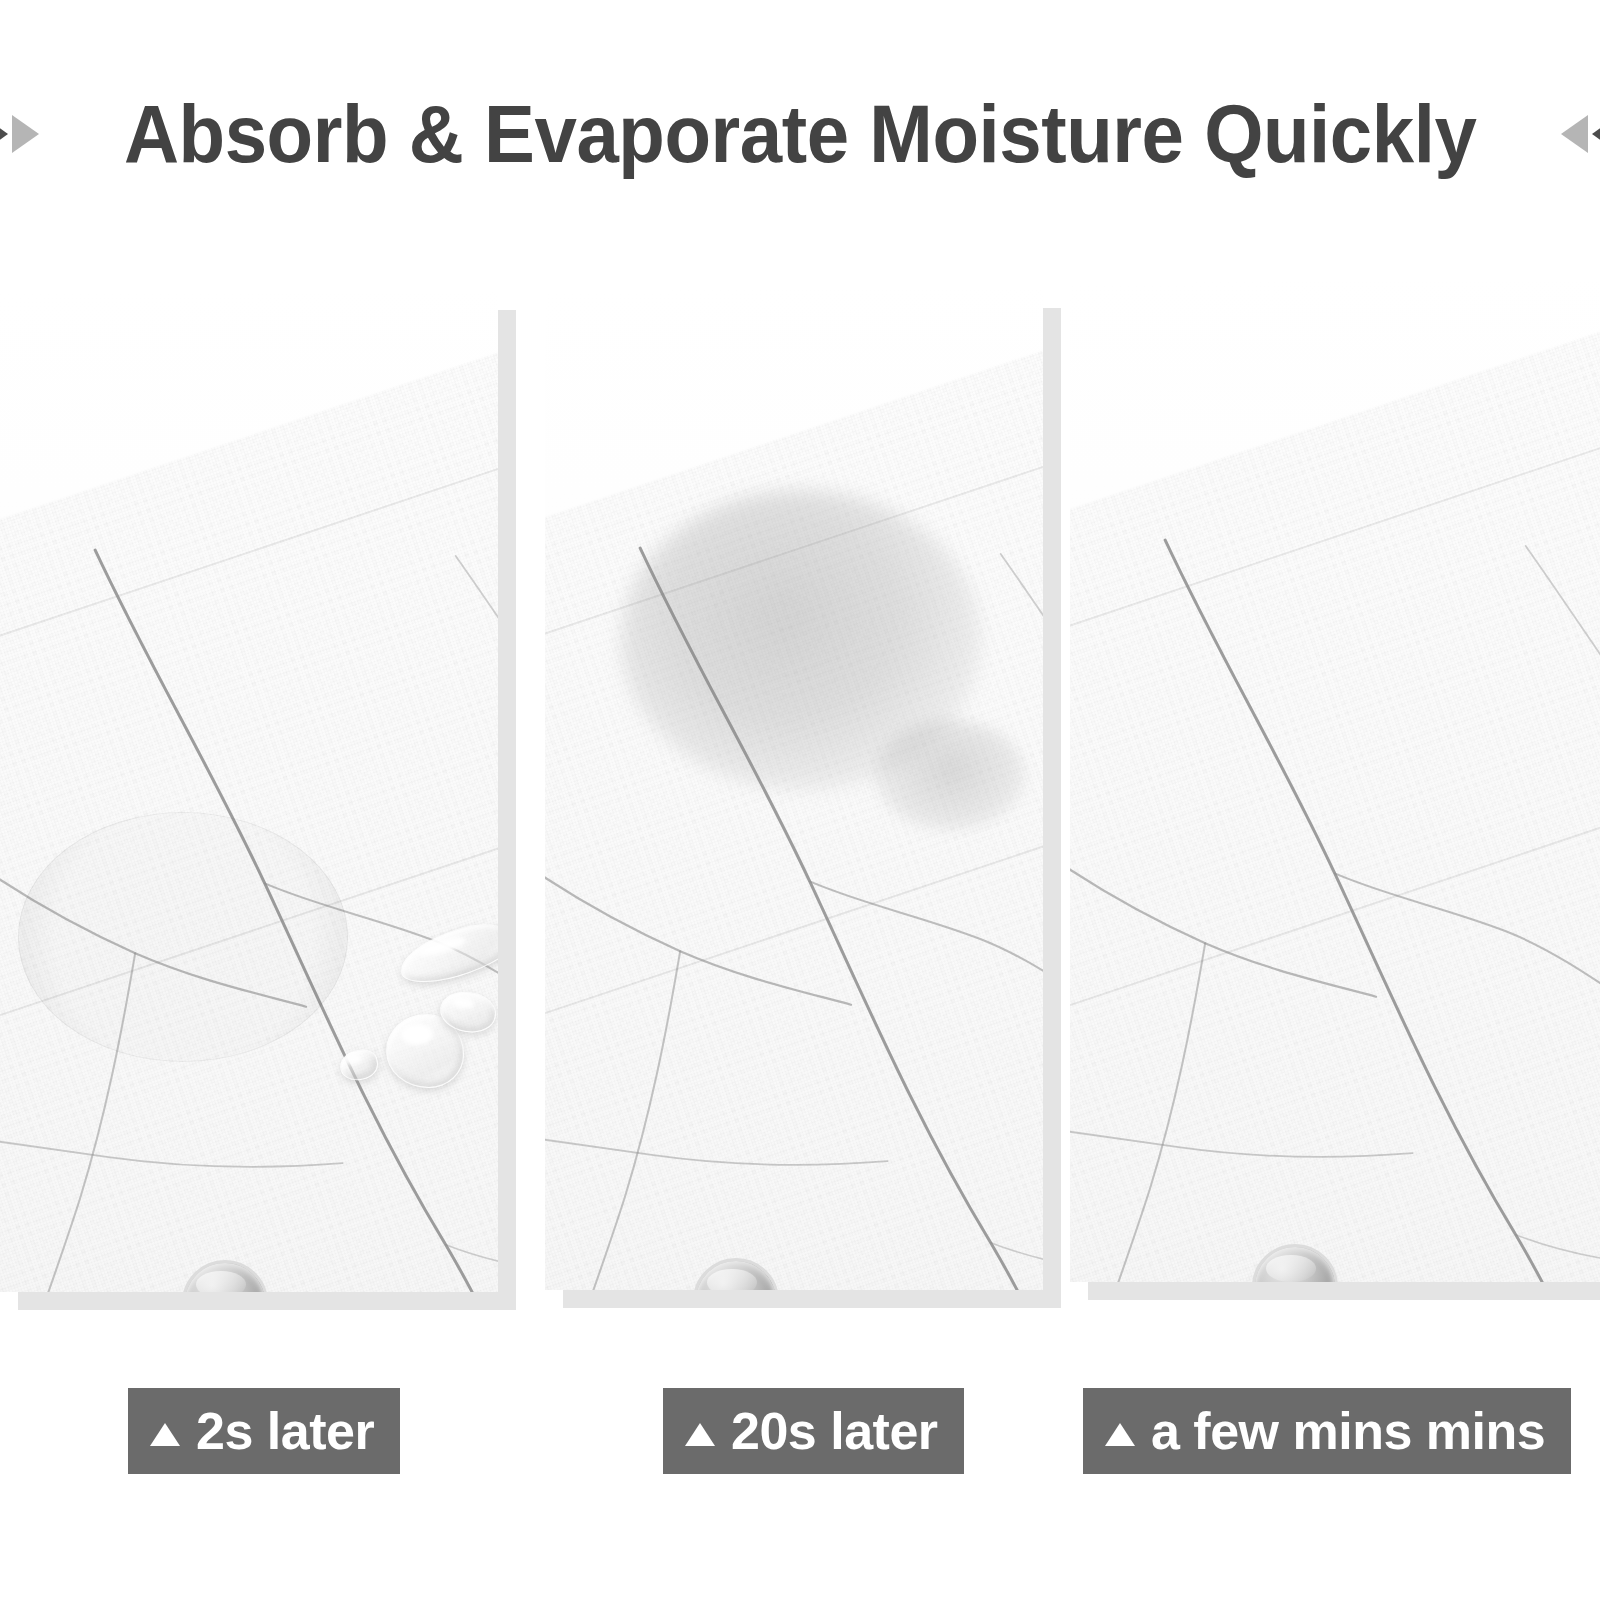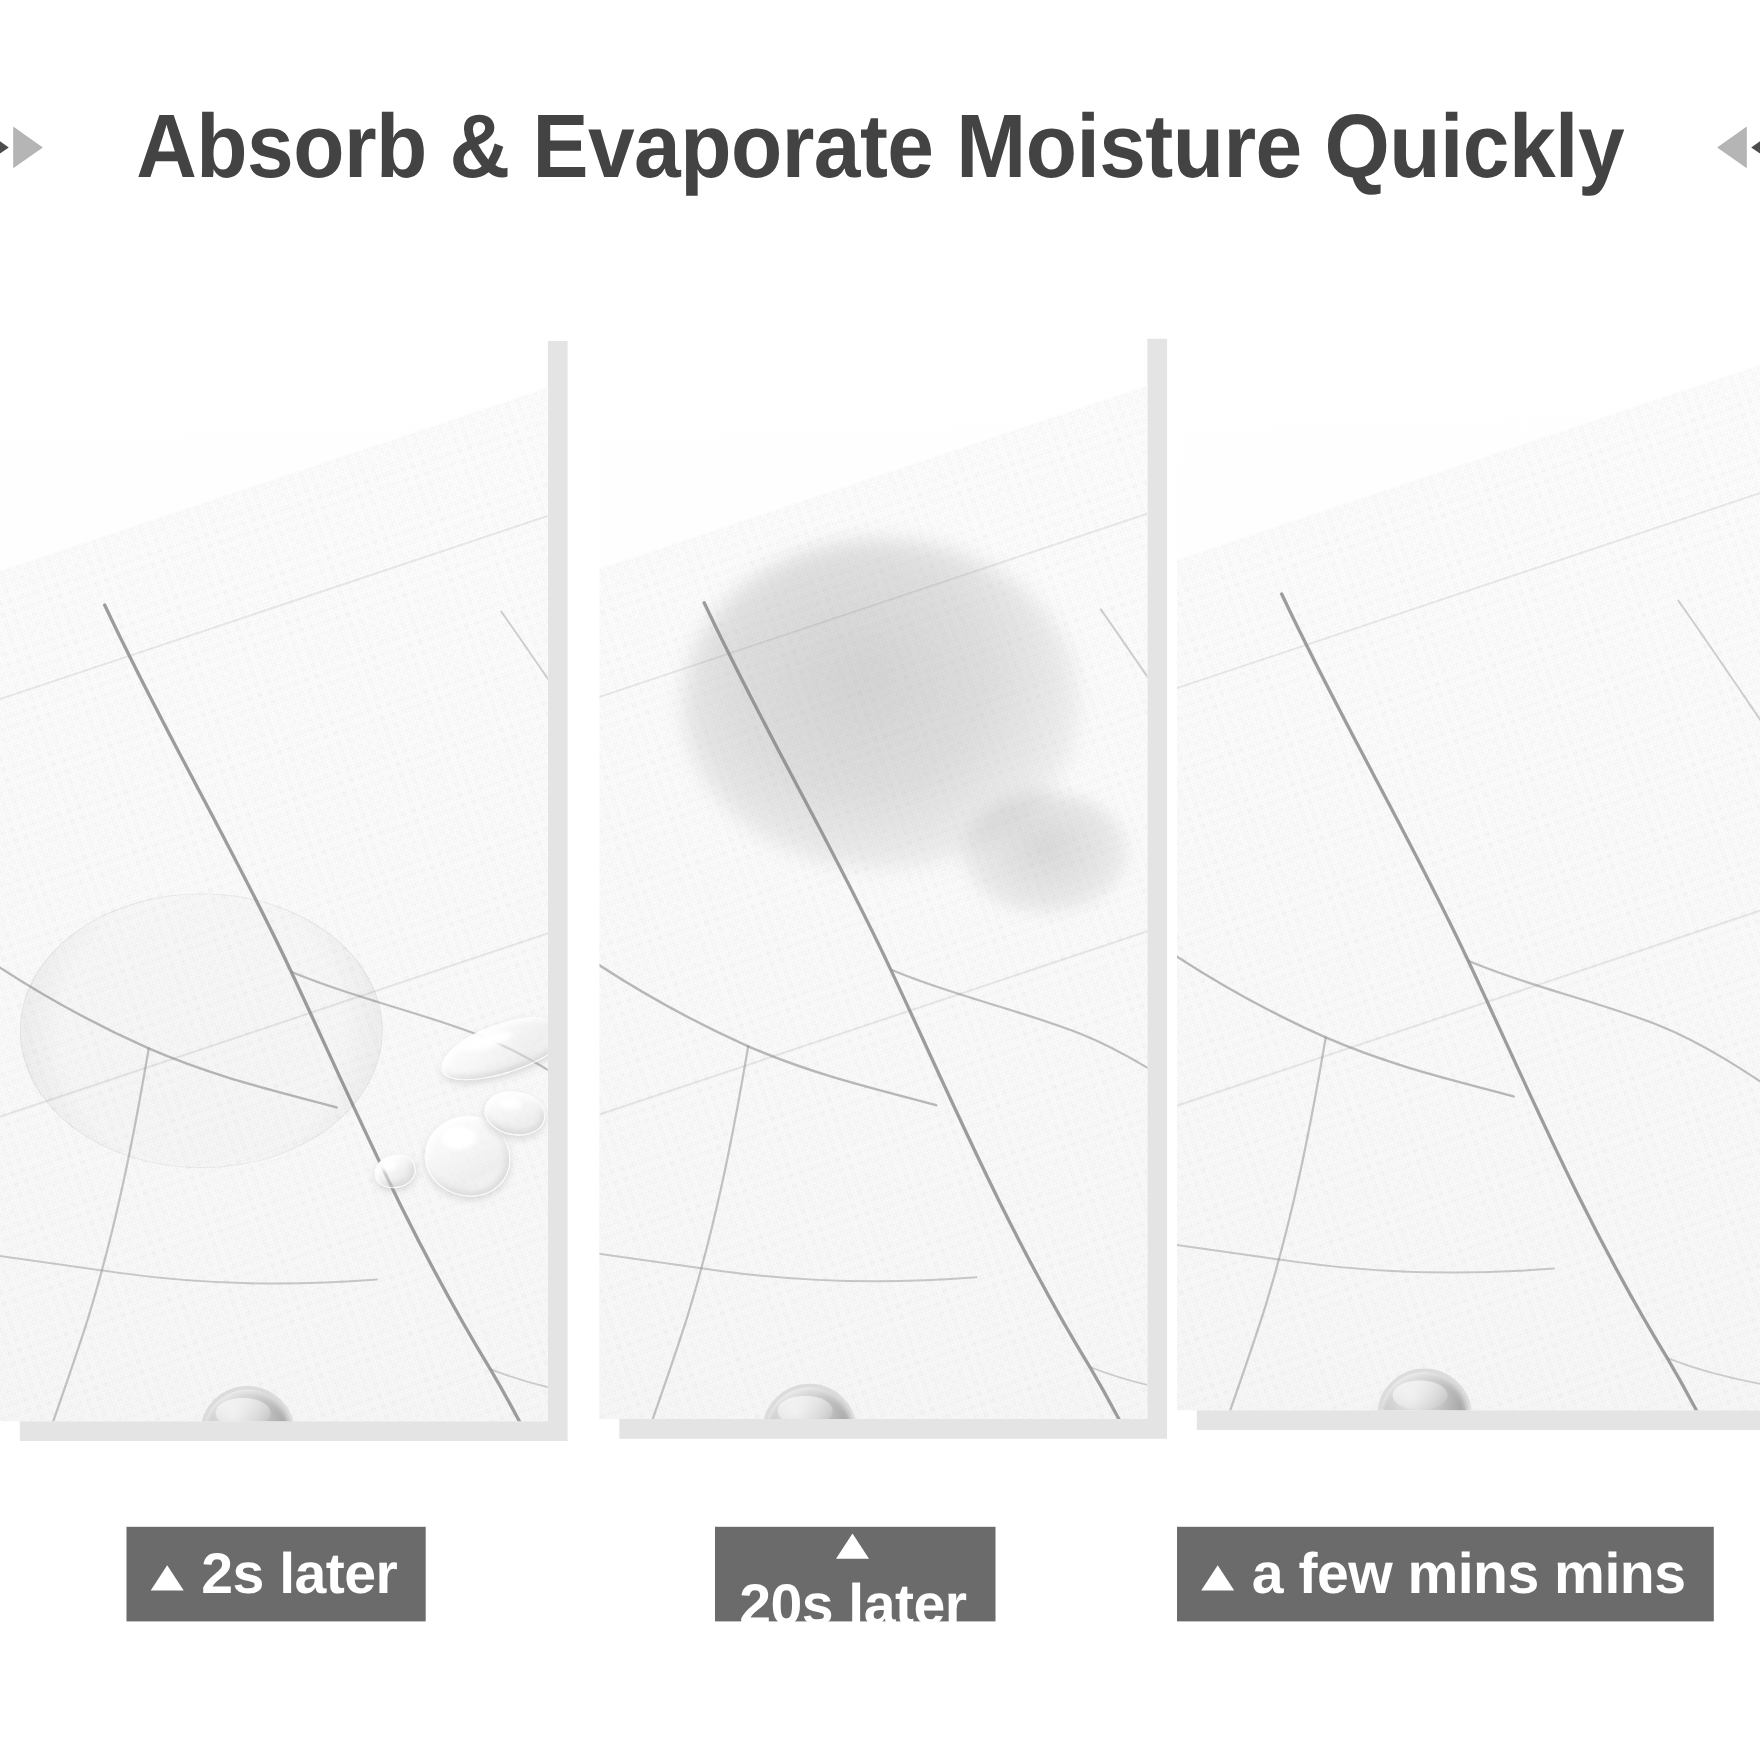--- a/index.html
+++ b/index.html
@@ -207,20 +207,21 @@
 
   
   .caption {
     position:absolute;
     height:86px;
     display:flex;
     align-items:center;
     gap:16px;
     padding:0 26px 0 22px;
     color:#ffffff;
+    margin-left:13px;
   }
   #caption-1 { left:115px;  top:1388px; }
   #caption-2 { left:650px;  top:1388px; }
   #caption-3 { left:1070px; top:1388px; }
 
   .cap-tri {
     width:0; height:0;
     border-left:15px solid transparent;
     border-right:15px solid transparent;
     border-bottom:23px solid #ffffff;
@@ -357,21 +358,21 @@
     </div>
   </div>
 
 </div>
 
 <div class="caption" id="caption-1" style="background: rgb(107, 107, 107); color: rgb(255, 255, 255);">
   <span class="cap-tri" style="border-bottom-color: rgb(255, 255, 255);"></span>
   <span class="cap-text">2s later</span>
 </div>
 
-<div class="caption" id="caption-2" style="background: rgb(107, 107, 107); color: rgb(255, 255, 255); flex-direction: column;">
+<div class="caption" id="caption-2" style="background: rgb(107, 107, 107); color: rgb(255, 255, 255);">
   <span class="cap-tri" style="border-bottom-color: rgb(255, 255, 255);"></span>
   <span class="cap-text">20s later</span>
 </div>
 
 <div class="caption" id="caption-3" style="background: rgb(107, 107, 107); color: rgb(255, 255, 255);">
   <span class="cap-tri" style="border-bottom-color: rgb(255, 255, 255);"></span>
   <span class="cap-text">a few mins mins</span>
 </div>
 
 </body></html>

